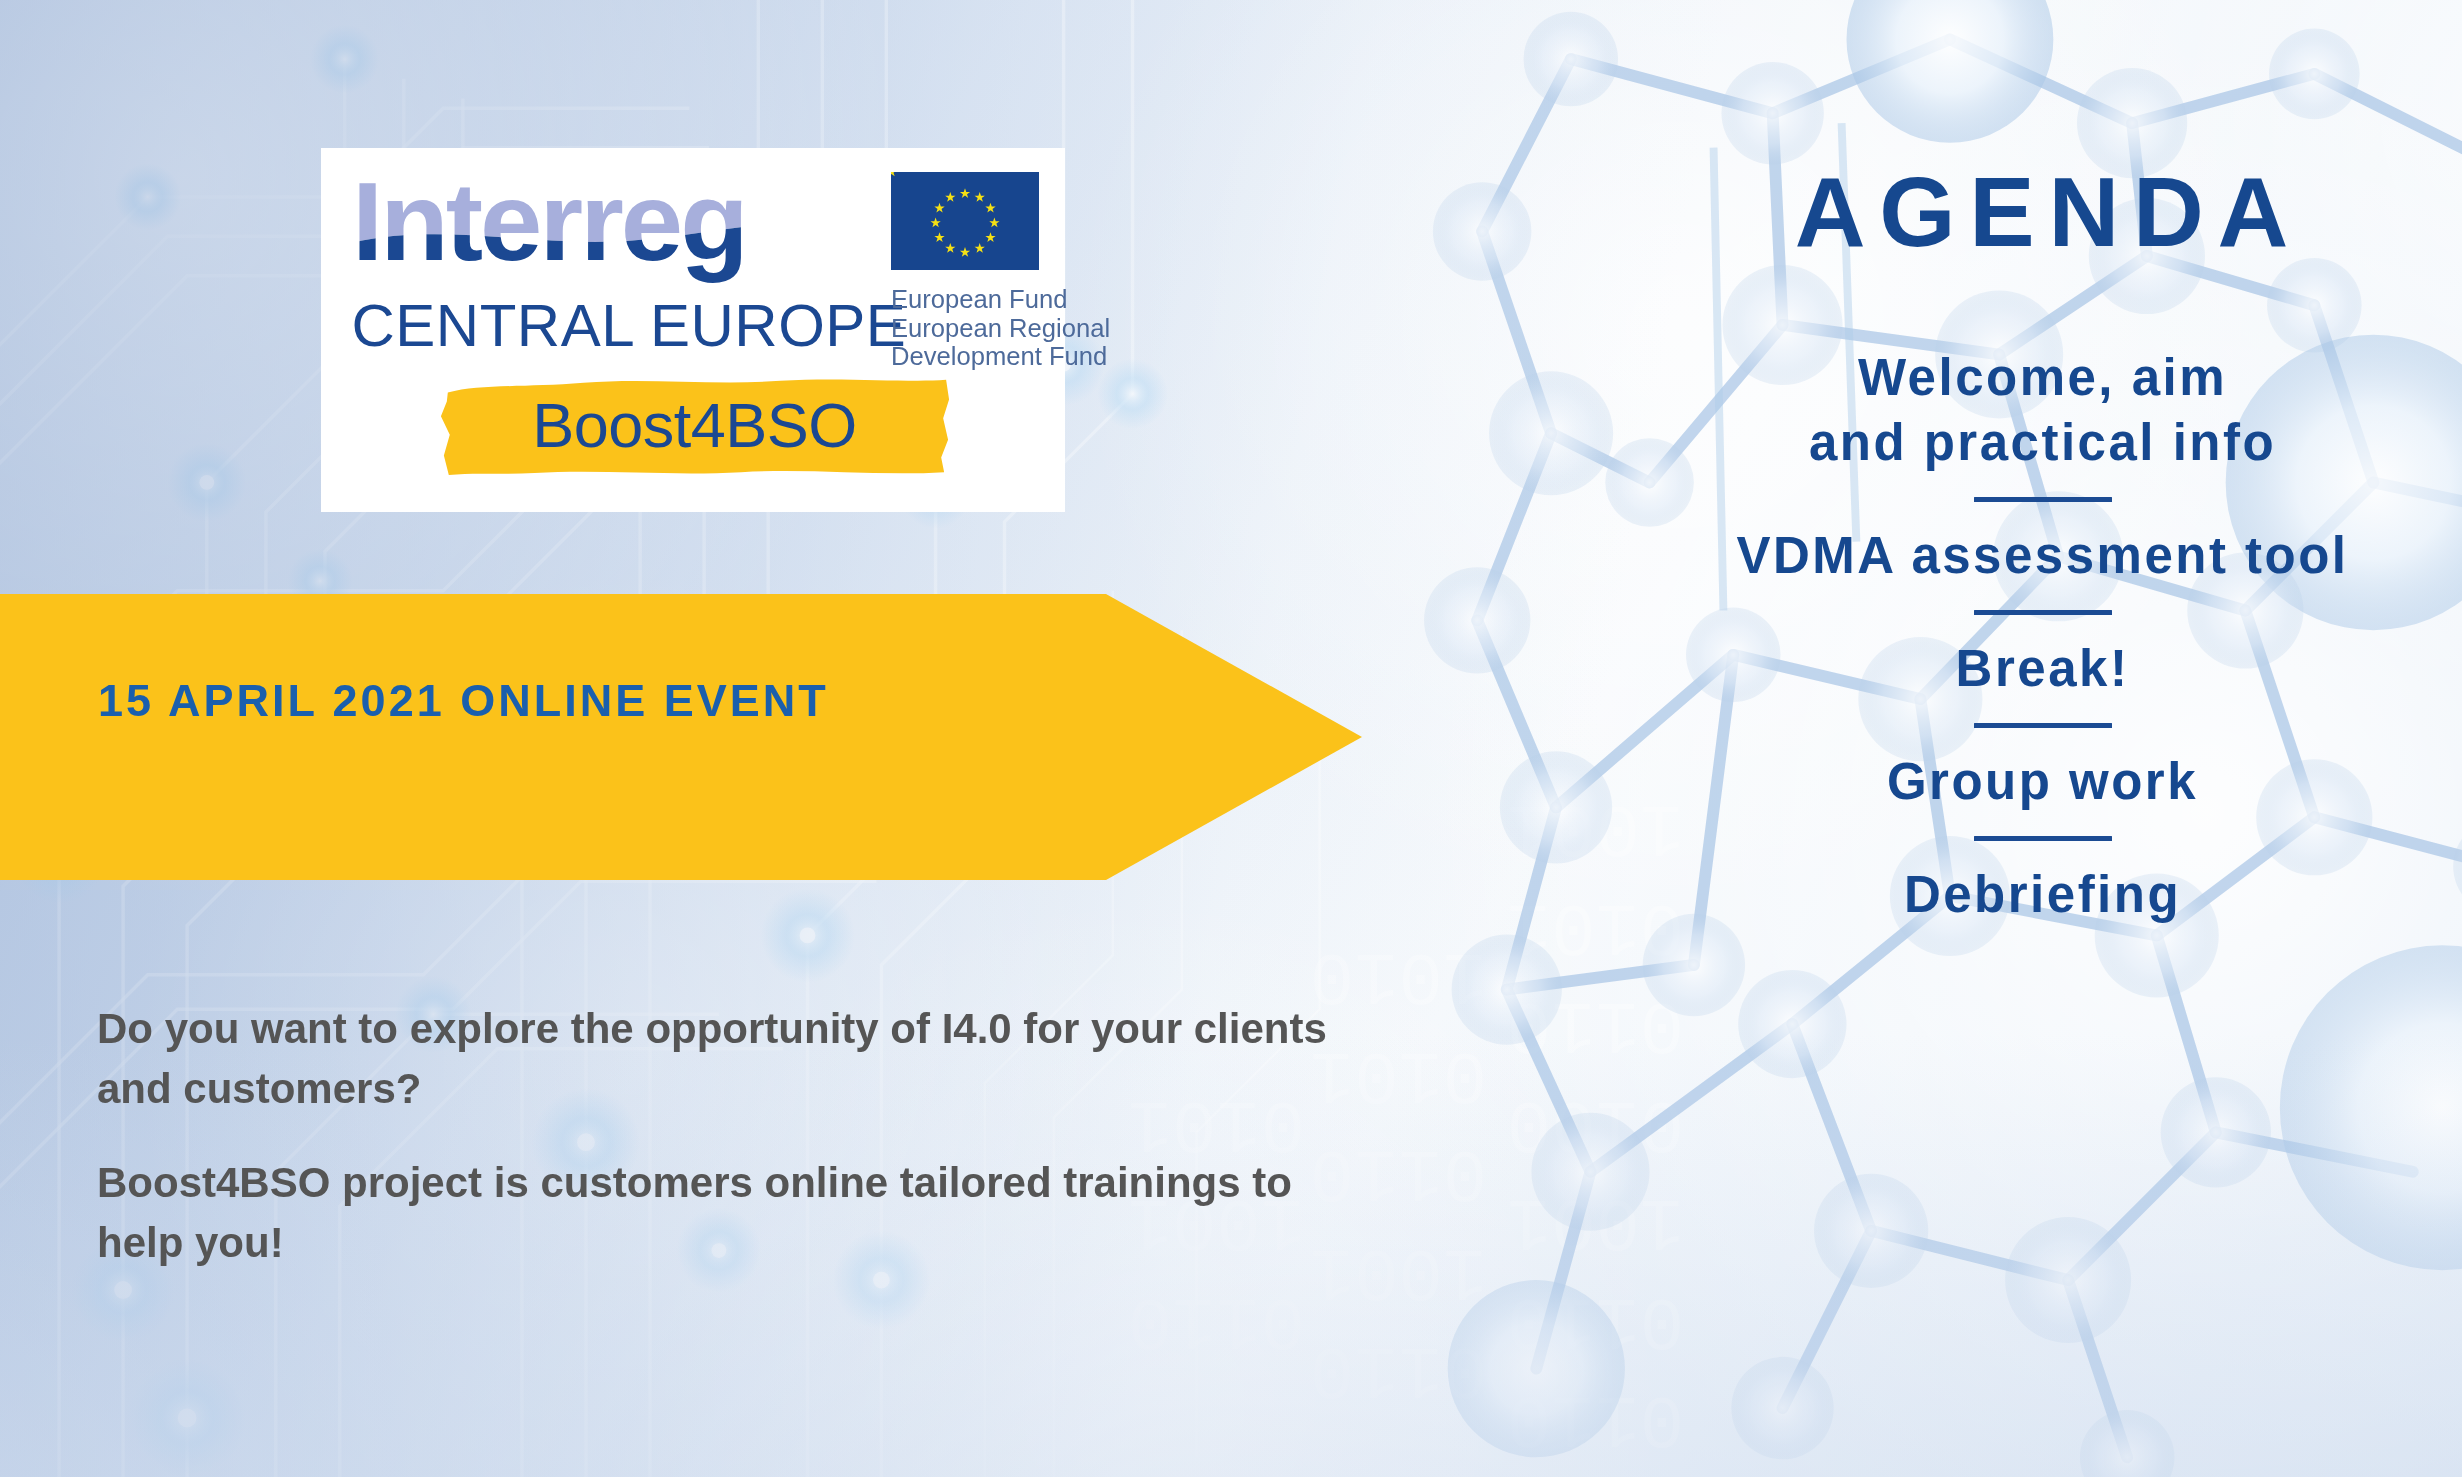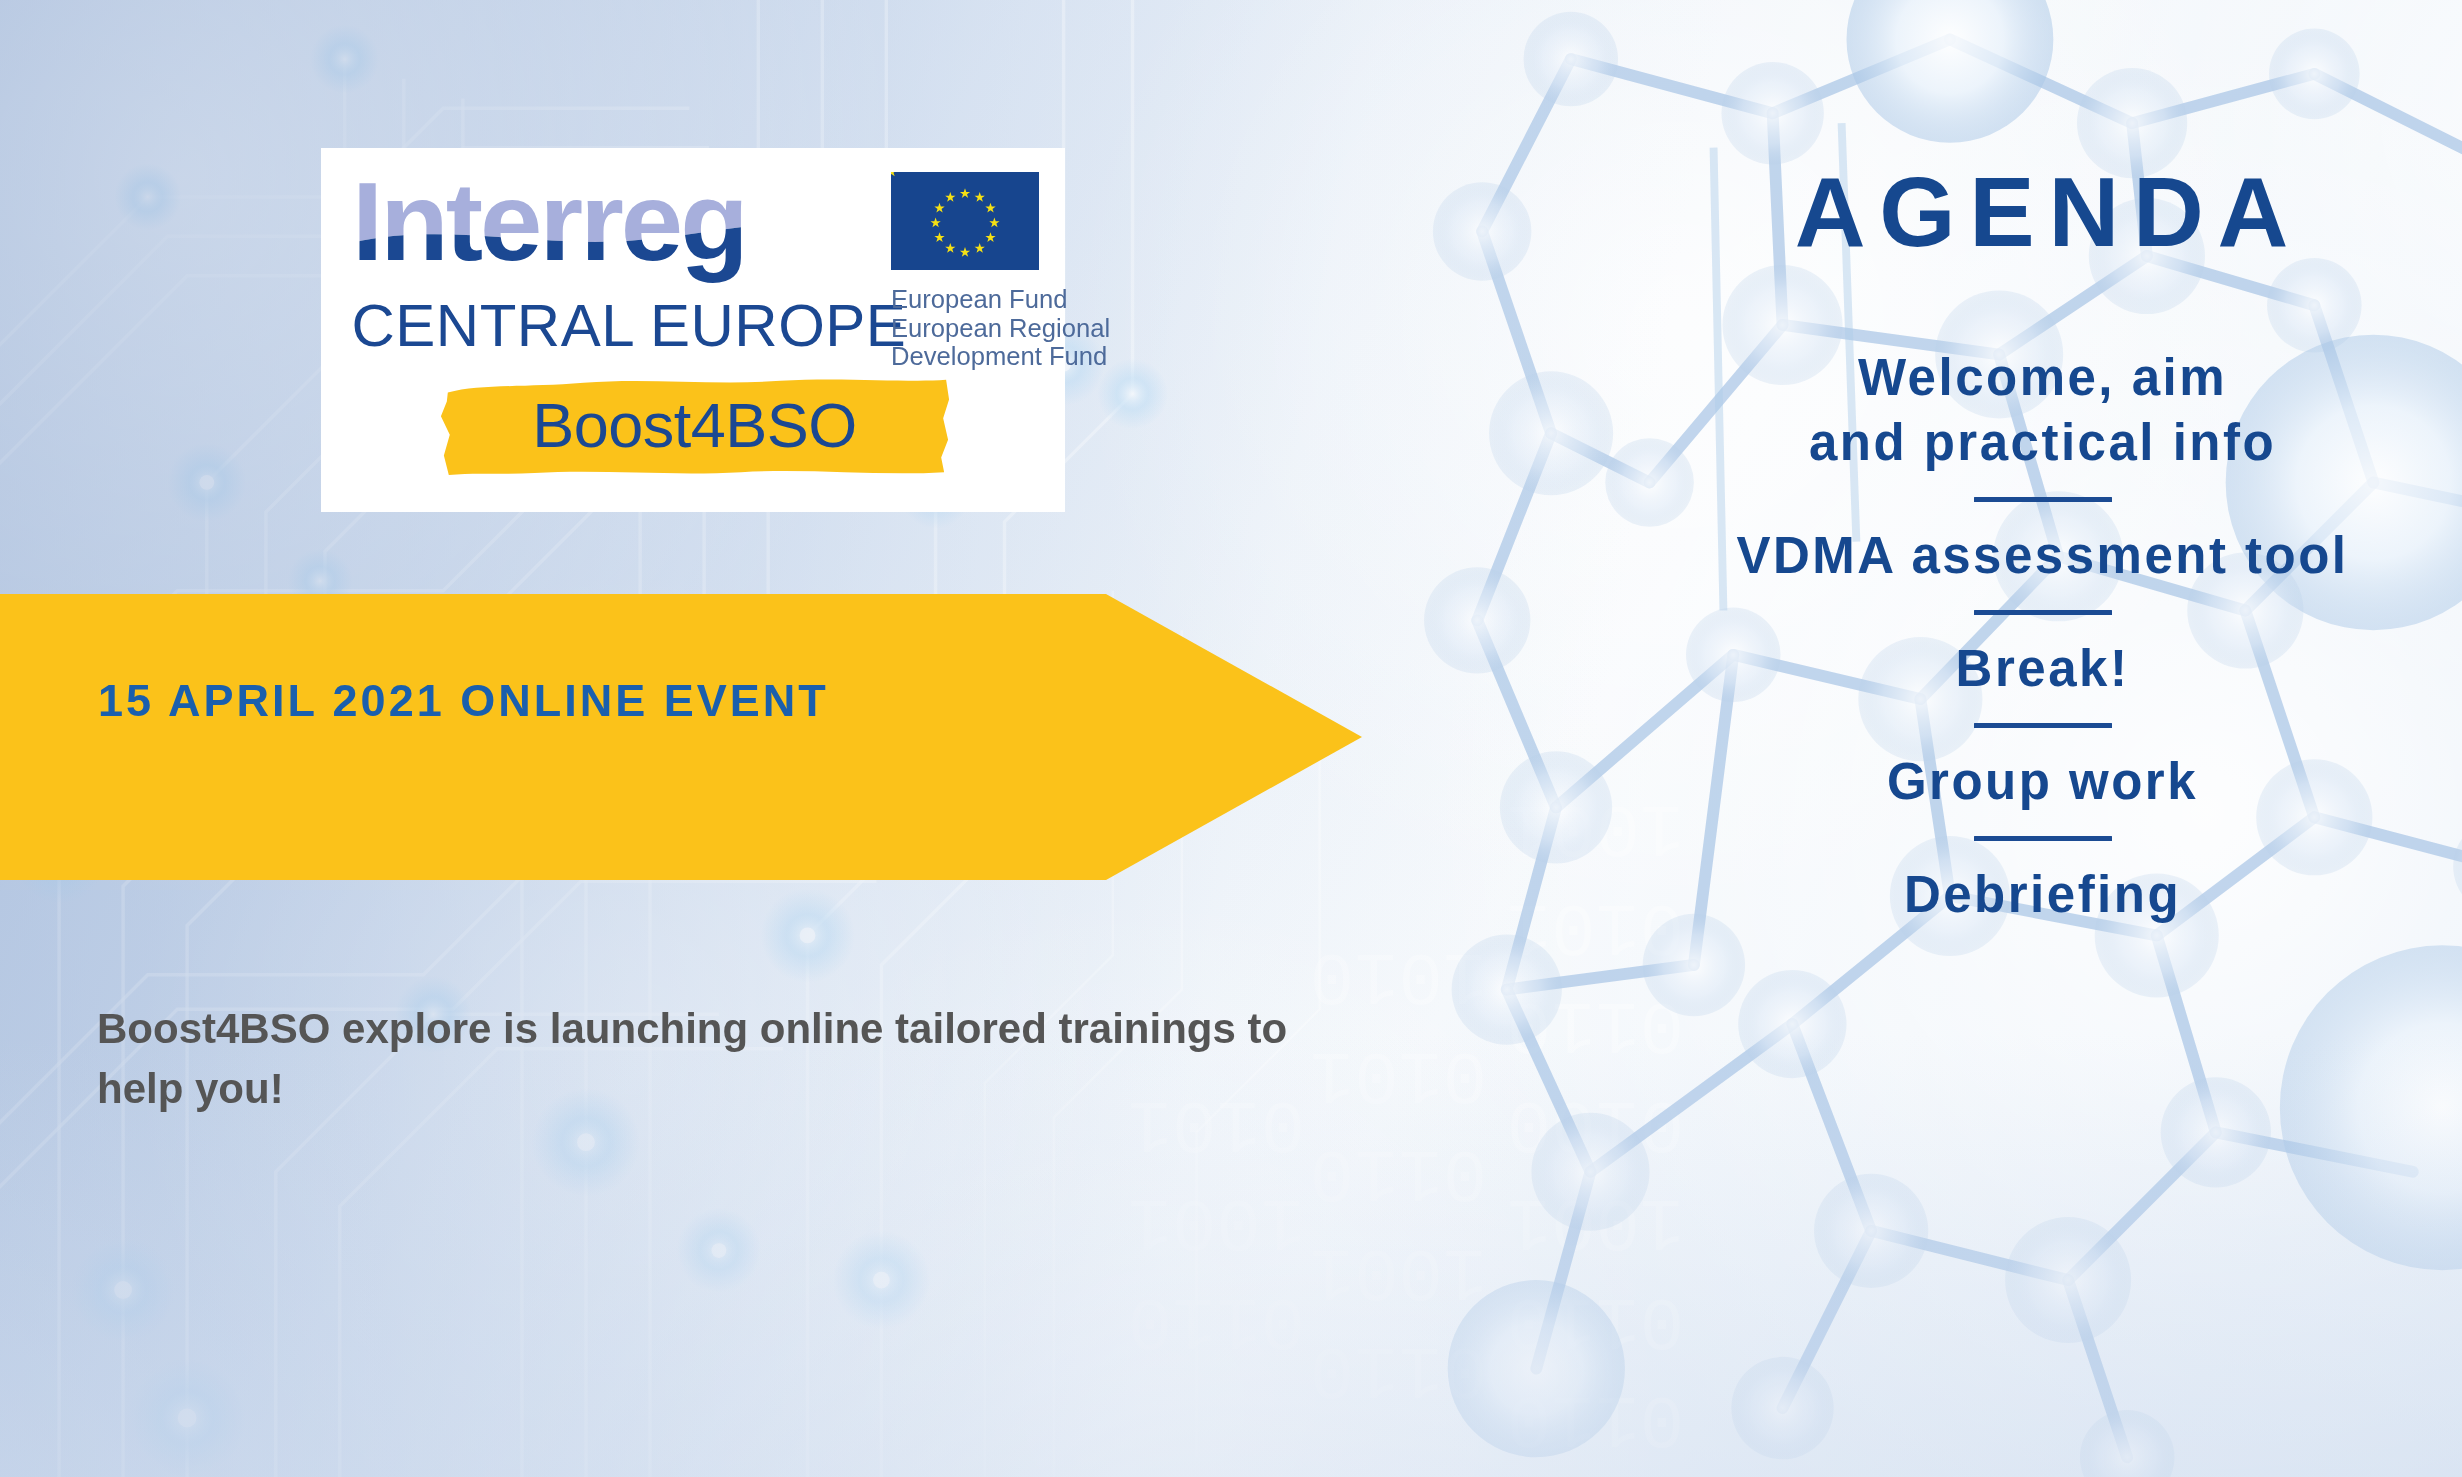--- a/index.html
+++ b/index.html
@@ -344,21 +344,22 @@
   </div>
 
   <div id="banner">
     <div id="banner-shape"></div>
     <div id="banner-text">
       <div id="banner-sub">15 APRIL 2021 ONLINE EVENT</div>
     </div>
   </div>
 
   <div id="body-copy">
-    <p>Boost4BSO explore is launching online tailored trainings to help you!</p>
+    <p>Do you want to explore the opportunity of I4.0 for your clients and customers?</p>
+    <p>Boost4BSO project is customers online tailored trainings to help you!</p>
   </div>
 
   <div id="agenda">
     <div id="agenda-title">AGENDA</div>
 
     <div id="agenda-list">
       <div class="agenda-item two-line">Welcome, aim<br>and practical info</div>
       <div class="agenda-sep"></div>
       <div class="agenda-item">VDMA assessment tool</div>
       <div class="agenda-sep"></div>

